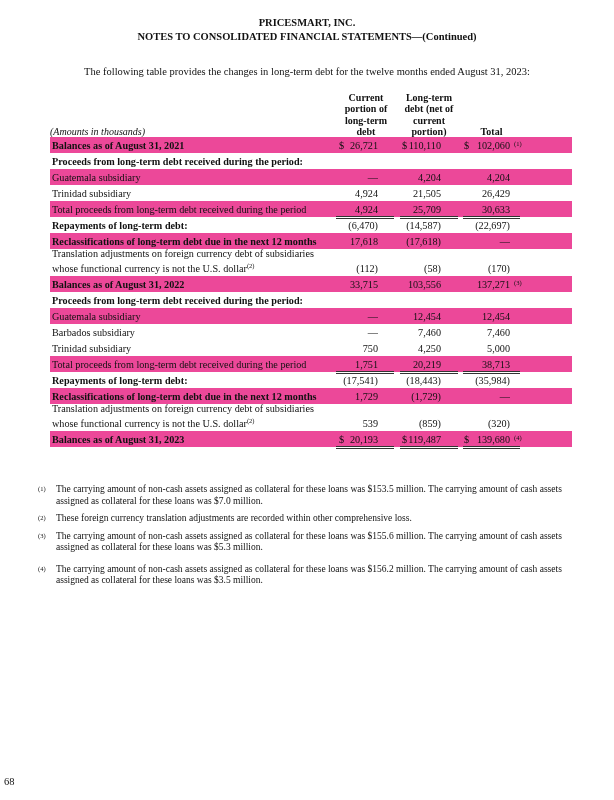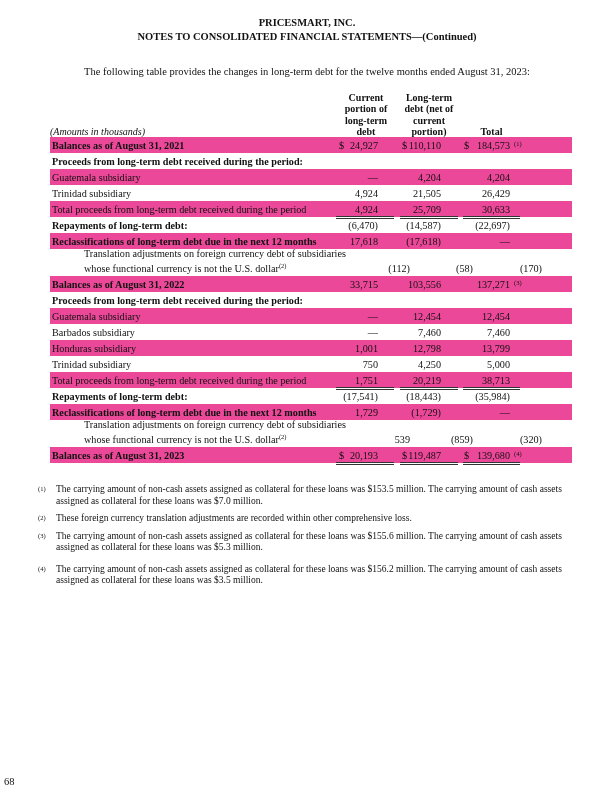--- a/index.html
+++ b/index.html
@@ -15,21 +15,21 @@
   .table { position: absolute; left: 50px; top: 92px; width: 522px; font-size: 10.2px; }
   .colhdr { position: absolute; top: 0; font-weight: bold; text-align: center; line-height: 11.3px; font-size: 10px; }
   .colhdr.c1 { left: 288px; width: 56px; }
   .colhdr.c2 { left: 350px; width: 58px; }
   .colhdr.c3 { left: 413px; width: 57px; }
   .amounts { position: absolute; left: 0; top: 34px; font-style: italic; font-size: 10px; }
   .hline { position: absolute; height: 1px; background: #222; }
 
   .rows { position: absolute; left: 0; top: 45px; width: 522px; }
   .row { position: relative; height: 16px; width: 522px; }
-  .row.tall { height: 27px; margin-left: 32px; }
+  .row.tall { height: 27px; }
   .row.shade { background: #ec4899; }
   .lbl { position: absolute; left: 2px; bottom: 2px; white-space: nowrap; line-height: 11.5px; }
   .lbl.bold { font-weight: bold; }
   .dol { position: absolute; bottom: 2px; }
   .val { position: absolute; bottom: 2px; text-align: right; white-space: nowrap; }
   .d1 { left: 289px; } .d2 { left: 352px; } .d3 { left: 414px; }
   .v1 { right: 194px; } .v2 { right: 131px; } .v3 { right: 62px; }
   .fn { position: absolute; left: 464px; bottom: 6px; font-size: 6.5px; }
   sup { font-size: 6.5px; vertical-align: 4px; }
 
@@ -73,23 +73,23 @@
   <div class="hline" style="left:286px;top:45px;width:58px"></div>
   <div class="hline" style="left:350px;top:45px;width:58px"></div>
   <div class="hline" style="left:413px;top:45px;width:57px"></div>
 
   <div class="rows" id="rows">
       <div class="row shade">
         <div class="lbl bold">Balances as of August 31, 2021</div>
         <span class="dol d1">$</span>
         <span class="dol d2">$</span>
         <span class="dol d3">$</span>
-        <span class="val v1">24,927</span>
+        <span class="val v1">26,721</span>
         <span class="val v2">110,110</span>
-        <span class="val v3">184,573</span>
+        <span class="val v3">102,060</span>
         <span class="fn">(1)</span>
       </div>
       <div class="row">
         <div class="lbl bold">Proceeds from long-term debt received during the period:</div>
         <span class="val v1"></span>
         <span class="val v2"></span>
         <span class="val v3"></span>
       </div>
       <div class="row shade">
         <div class="lbl">Guatemala subsidiary</div>
@@ -156,26 +156,20 @@
         <div class="lbl">Guatemala subsidiary</div>
         <span class="val v1">—</span>
         <span class="val v2">12,454</span>
         <span class="val v3">12,454</span>
       </div>
       <div class="row">
         <div class="lbl">Barbados subsidiary</div>
         <span class="val v1">—</span>
         <span class="val v2">7,460</span>
         <span class="val v3">7,460</span>
-      </div>
-      <div class="row shade">
-        <div class="lbl">Honduras subsidiary</div>
-        <span class="val v1">1,001</span>
-        <span class="val v2">12,798</span>
-        <span class="val v3">13,799</span>
       </div>
       <div class="row">
         <div class="lbl">Trinidad subsidiary</div>
         <span class="val v1">750</span>
         <span class="val v2">4,250</span>
         <span class="val v3">5,000</span>
         <div class="ul u1" style="bottom: -1px;"></div>
         <div class="ul u2" style="bottom: -1px;"></div>
         <div class="ul u3" style="bottom: -1px;"></div>
       </div>

